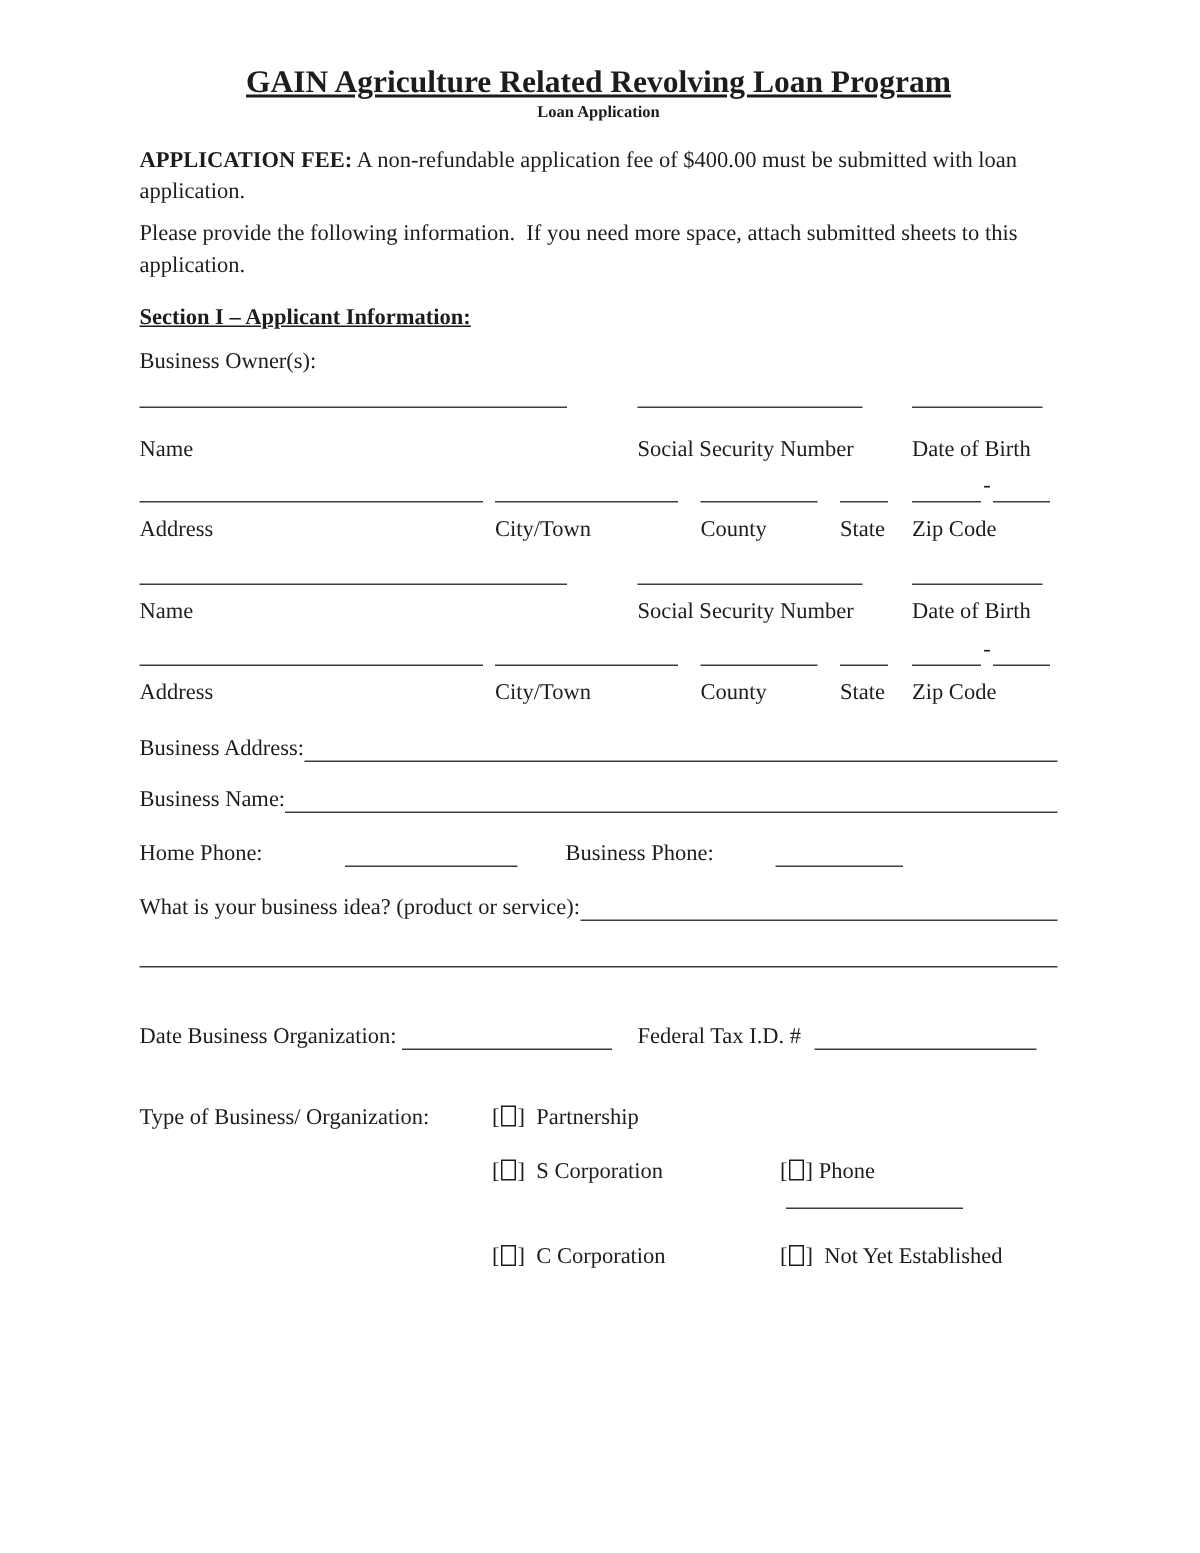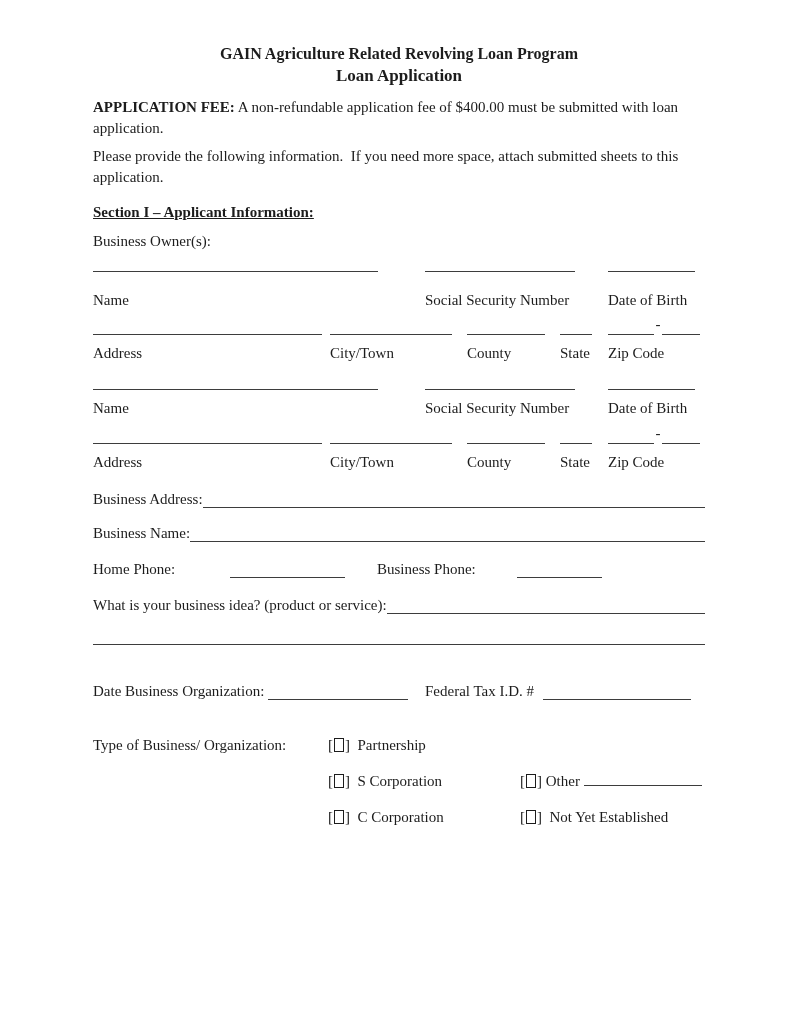--- a/index.html
+++ b/index.html
@@ -5,22 +5,22 @@
   html,body { margin:0; padding:0; background:#ffffff; }
   .page {
     position:relative;
     width:800px; height:1035px;
     box-sizing:border-box;
     padding:42px 95px 0 93px;
     font-family:"Liberation Serif","DejaVu Serif",serif;
     font-size:15px; color:#1c1c1c;
     background:#ffffff;
   }
-  .doc-title { font-size:16px; line-height:24px; font-weight:bold; text-align:center; margin:0; }
-  .doc-subtitle { font-size:17px; line-height:19px; font-weight:bold; text-align:center; margin:0; }
+  .doc-title { font-size:21px; line-height:24px; font-weight:bold; text-align:center; margin:0;text-decoration:underline; }
+  .doc-subtitle { font-size:11px; line-height:19px; font-weight:bold; text-align:center; margin:0; }
   .para { margin:0; line-height:21px; white-space:pre-wrap; }
   .fee-para { margin-top:12px; }
   .instr-para { margin-top:7px; }
   .bold { font-weight:bold; }
   .section-heading { margin:14px 0 0; font-size:15px; line-height:21px; font-weight:bold; }
   .section-heading .u { text-decoration:underline; }
   .owners { margin-top:8px; line-height:21px; }
 
   
   .blankrow { display:flex; height:18px; }
@@ -174,21 +174,21 @@
     <span class="fill dt4"></span>
   </div>
 
   <div class="typerow mt19">
     <div class="t0 lbl">Type of Business/ Organization:</div>
     <div class="t2"><span class="cbx">[<span class="box"></span>]</span>&nbsp; <span>Partnership</span></div>
   </div>
   <div class="typerow mt16">
     <div class="t0"></div>
     <div class="t1"><span class="cbx">[<span class="box"></span>]</span>&nbsp; <span>S Corporation</span></div>
-    <div class="t2"><span class="cbx">[<span class="box"></span>]</span> <span>Other</span><span class="mini-fill"></span></div>
+    <div class="t2"><span class="cbx">[<span class="box"></span>]</span> <span>Phone</span><span class="mini-fill"></span></div>
   </div>
   <div class="typerow mt16">
     <div class="t0"></div>
     <div class="t1"><span class="cbx">[<span class="box"></span>]</span>&nbsp; <span>C Corporation</span></div>
     <div class="t2"><span class="cbx">[<span class="box"></span>]</span>&nbsp; <span>Not Yet Established</span></div>
   </div>
 
 </div>
 
 </body></html>

